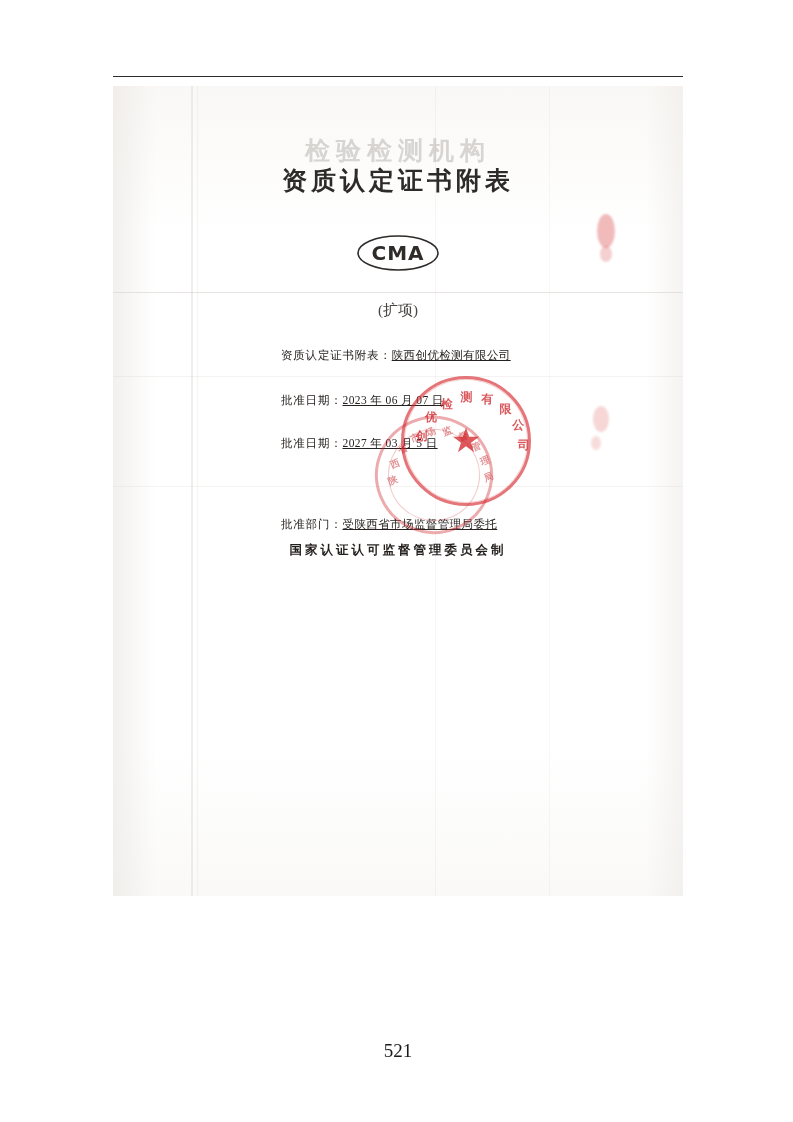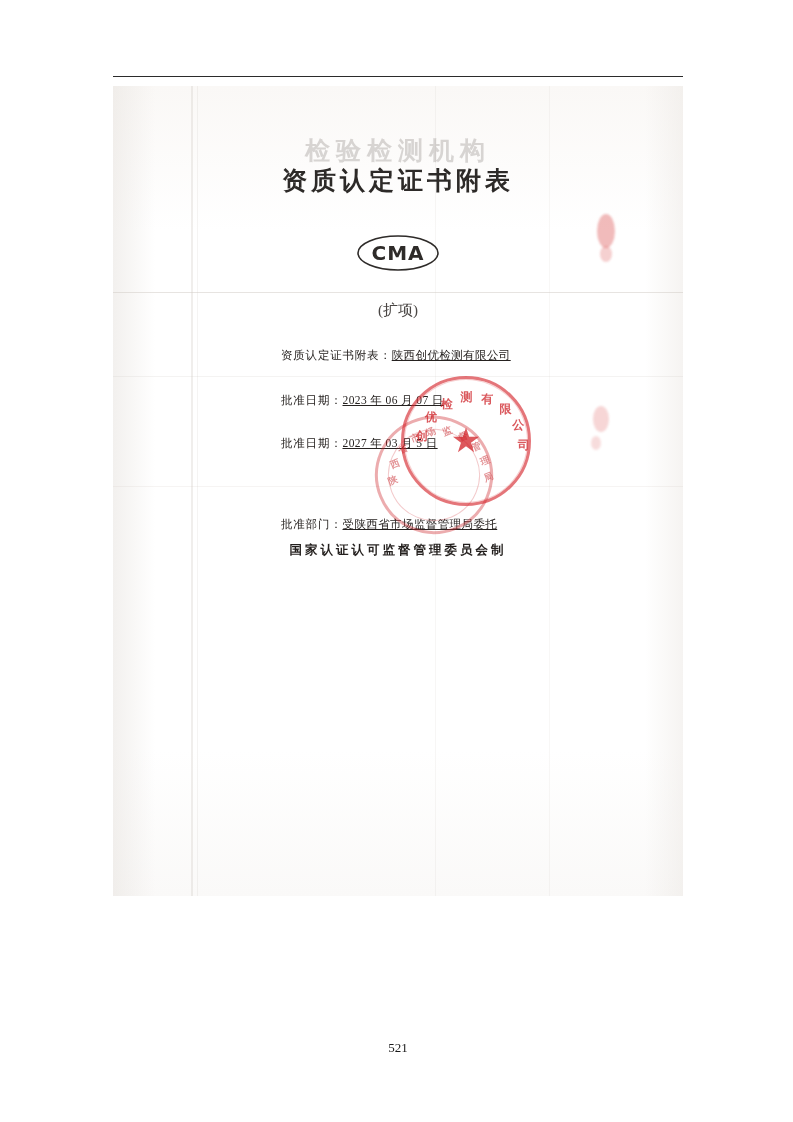--- a/index.html
+++ b/index.html
@@ -51,21 +51,21 @@
 
   
   .footer-area {
     position: absolute;
     left: 113px;
     top: 1040px;
     width: 570px;
     text-align: center;
   }
   .page-number {
-    font-size: 13px;
+    font-size: 19px;
     color: #1a1a1a;
   }
 
   
   .scan {
     position: absolute;
     left: 113px;
     top: 86px;
     width: 570px;
     height: 810px;

